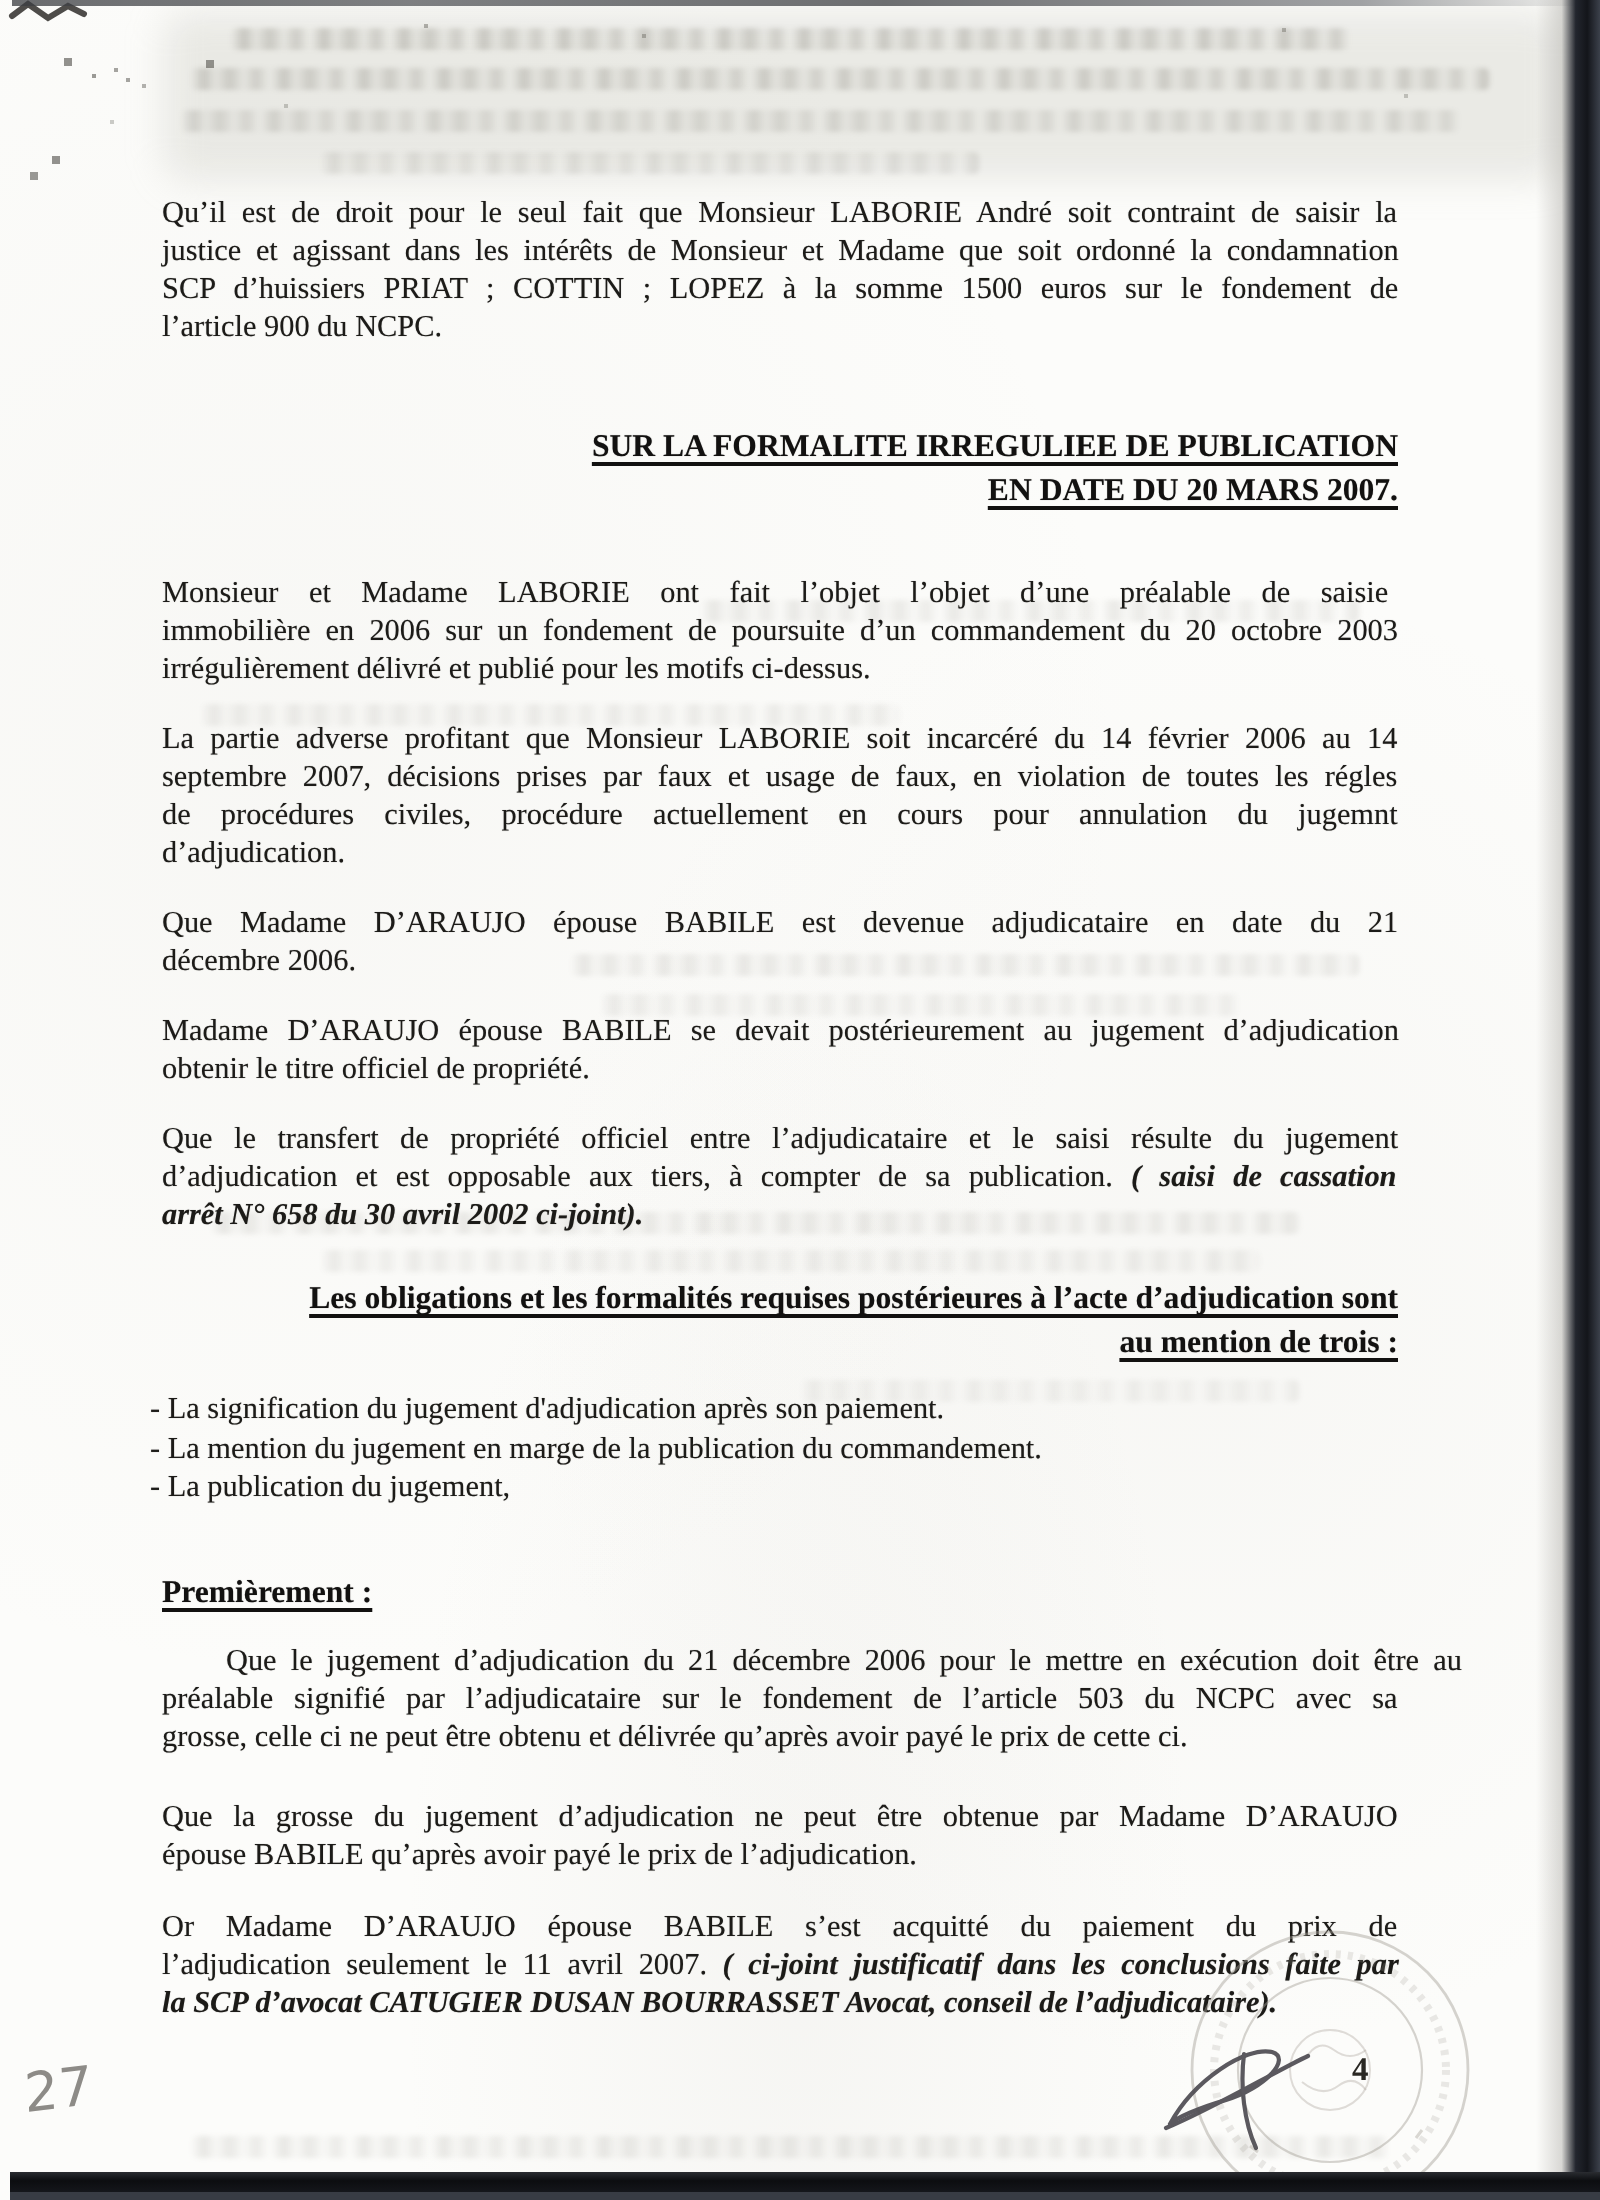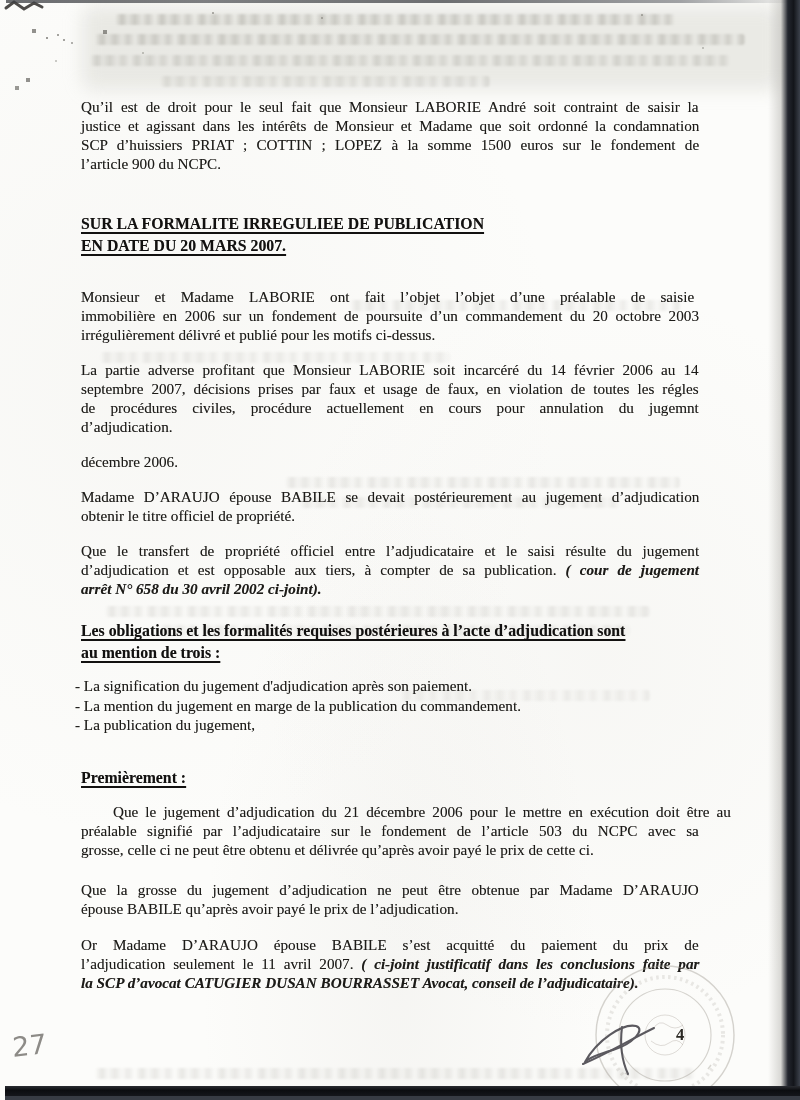--- a/index.html
+++ b/index.html
@@ -47,21 +47,21 @@
   .block:nth-child(3){margin-top:30px;}
   .block:nth-child(8){margin-top:22px;}
   .block:nth-child(9){margin-top:12px;}
   .block:nth-child(10){margin-top:32px;}
   .block:nth-child(11){margin-top:13px;}
   .block:nth-child(12){margin-top:21px;}
   .block:nth-child(13){margin-top:17px;}
   .line{height:19px;line-height:19px;font-size:15.2px;text-align:left;
     text-shadow:0 0 .5px rgba(20,18,14,.4);}
   .ls{display:inline-block;white-space:nowrap;}
-  .a-c .line{text-align:left;}
+  .a-c .line{text-align:right;}
   .block.h .line{height:22px;line-height:22px;font-size:15.8px;}
   .block.h .ls{font-weight:bold;text-decoration:underline;
     text-decoration-thickness:1.6px;text-underline-offset:2.5px;color:#121110;}
   .bi{font-weight:bold;font-style:italic;}
   .block.list .line{height:19.5px;line-height:19.5px;margin-left:-6px;}
   
   .page-number{position:absolute;left:676px;top:1025px;font-size:16.5px;
     font-weight:bold;color:#2a2823;}
   .handwritten{position:absolute;left:12px;top:1030px;font-family:"DejaVu Sans",sans-serif;
     font-size:27px;color:#7a7873;transform:rotate(-7deg) skewX(-4deg);opacity:.85;}
@@ -111,29 +111,30 @@
       <div class="line j"><span class="ls" style="word-spacing: 3.76923px;"><span>immobilière en 2006 sur un fondement de poursuite d’un commandement du 20 octobre 2003</span></span></div>
       <div class="line"><span class="ls"><span>irrégulièrement délivré et publié pour les motifs ci-dessus.</span></span></div>
     </div>
     <div class="block p">
       <div class="line j"><span class="ls" style="word-spacing: 4.35714px;"><span>La partie adverse profitant que Monsieur LABORIE soit incarcéré du 14 février 2006 au 14</span></span></div>
       <div class="line j"><span class="ls" style="word-spacing: 4.2px;"><span>septembre 2007, décisions prises par faux et usage de faux, en violation de toutes les régles</span></span></div>
       <div class="line j"><span class="ls" style="word-spacing: 11.3px;"><span>de procédures civiles, procédure actuellement en cours pour annulation du jugemnt</span></span></div>
       <div class="line"><span class="ls"><span>d’adjudication.</span></span></div>
     </div>
     <div class="block p">
+      <div class="line j"><span class="ls" style="word-spacing: 9.90909px;"><span>Que Madame D’ARAUJO épouse BABILE est devenue adjudicataire en date du 21</span></span></div>
       <div class="line"><span class="ls"><span>décembre 2006.</span></span></div>
     </div>
     <div class="block p">
       <div class="line j"><span class="ls" style="word-spacing: 5.77778px;"><span>Madame D’ARAUJO épouse BABILE se devait postérieurement au jugement d’adjudication</span></span></div>
       <div class="line"><span class="ls"><span>obtenir le titre officiel de propriété.</span></span></div>
     </div>
     <div class="block p">
       <div class="line j"><span class="ls" style="word-spacing: 6.92308px;"><span>Que le transfert de propriété officiel entre l’adjudicataire et le saisi résulte du jugement</span></span></div>
-      <div class="line j"><span class="ls" style="word-spacing: 5.28571px;"><span>d’adjudication et est opposable aux tiers, à compter de sa publication. </span><span class="bi">( cour de jugement</span></span></div>
+      <div class="line j"><span class="ls" style="word-spacing: 5.28571px;"><span>d’adjudication et est opposable aux tiers, à compter de sa publication. </span><span class="bi">( saisi de cassation</span></span></div>
       <div class="line"><span class="ls"><span class="bi">arrêt N° 658 du 30 avril 2002 ci-joint).</span></span></div>
     </div>
     <div class="block h a-c">
       <div class="line"><span class="ls"><span>Les obligations et les formalités requises postérieures à l’acte d’adjudication sont</span></span></div>
       <div class="line"><span class="ls"><span>au mention de trois :</span></span></div>
     </div>
     <div class="block list">
       <div class="line"><span class="ls"><span>- La signification du jugement d'adjudication après son paiement.</span></span></div>
       <div class="line"><span class="ls"><span>- La mention du jugement en marge de la publication du commandement.</span></span></div>
       <div class="line"><span class="ls"><span>- La publication du jugement,</span></span></div>

